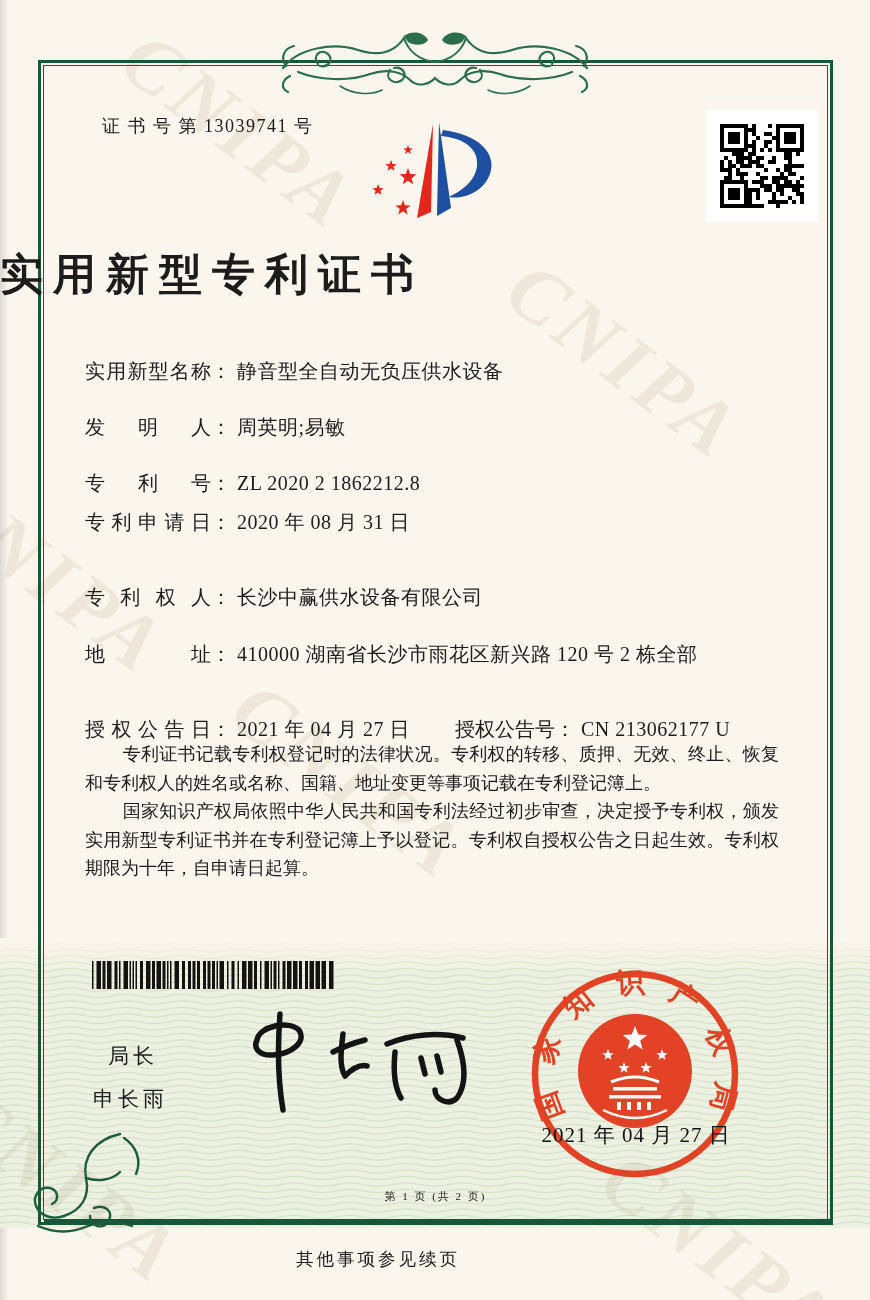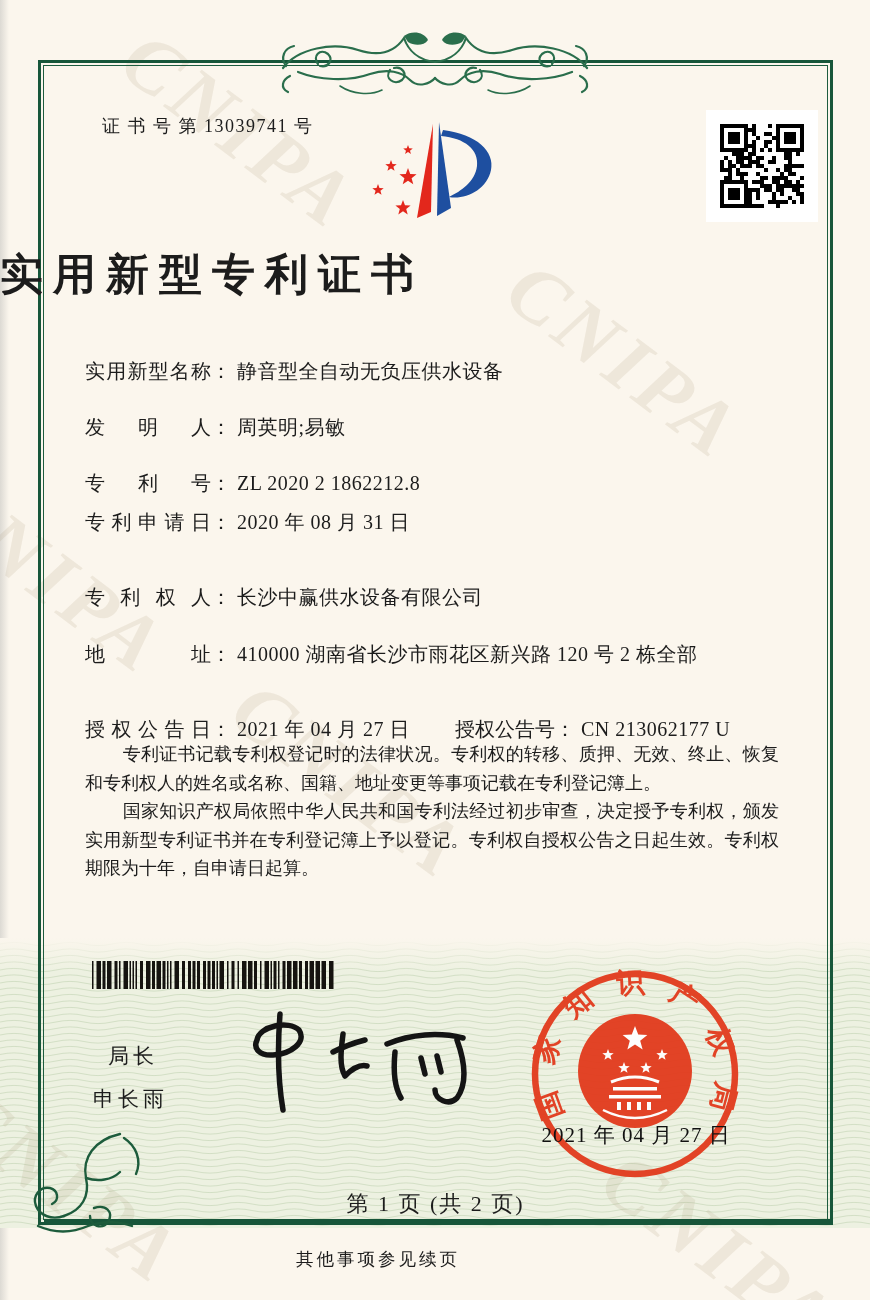--- a/index.html
+++ b/index.html
@@ -33,21 +33,21 @@
   
   #paragraphs{left:85px;top:740px;width:694px;font-size:18px;line-height:28.5px;text-align:justify;z-index:4;}
   #paragraphs p{margin:0;text-indent:2.1em;}
   
   #barcode-svg{left:90px;top:961px;width:252px;height:28px;z-index:4;}
   #director-title{left:93px;top:1042px;font-size:21px;letter-spacing:4px;font-family:"Liberation Sans",sans-serif;font-weight:500;z-index:4;margin-left:15px;}
   #director-name{left:93px;top:1085px;font-size:21px;letter-spacing:4px;font-family:"Liberation Sans",sans-serif;font-weight:500;z-index:4;}
   #signature{left:225px;top:1000px;width:260px;height:118px;z-index:4;}
   #seal{left:519px;top:958px;width:232px;height:232px;z-index:5;}
   #seal-date{left:528px;top:1121px;width:216px;text-align:center;font-size:21px;letter-spacing:1px;color:#111;z-index:6;}
-  #page-indicator{left:38px;top:1189px;width:795px;text-align:center;font-size:22px;letter-spacing:2px;z-index:4;}
+  #page-indicator{left:38px;top:1189px;width:795px;text-align:center;font-size:11px;letter-spacing:2px;z-index:4;}
   #continuation-note{left:0;top:1247px;width:756px;text-align:center;font-size:17.5px;letter-spacing:3px;z-index:4;}
   svg{display:block;}
 </style>
 </head>
 <body>
 
 <div id="page">
 
   <div id="edge-left" class="abs"></div>
 

